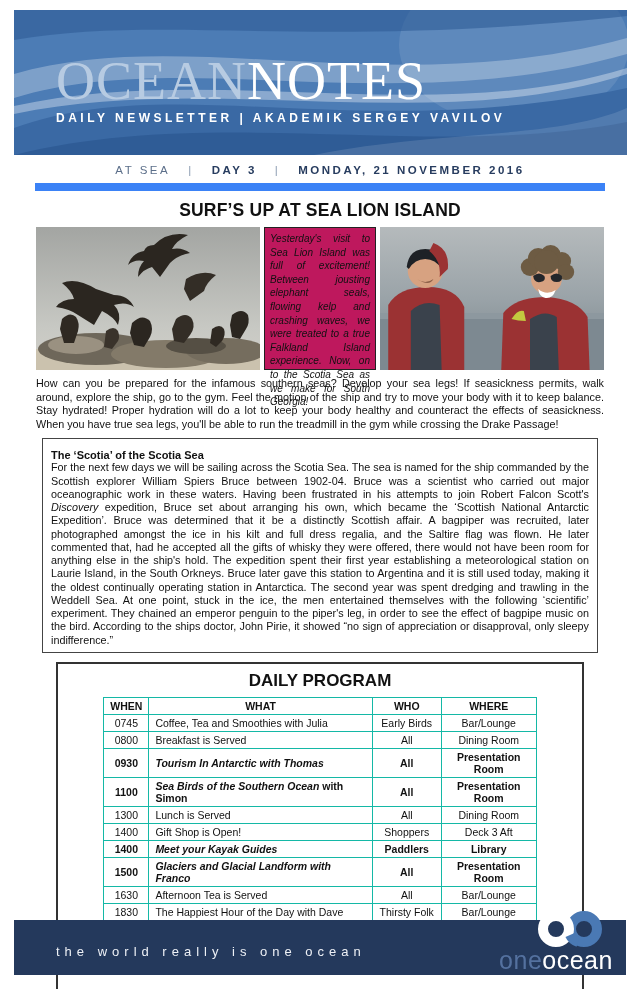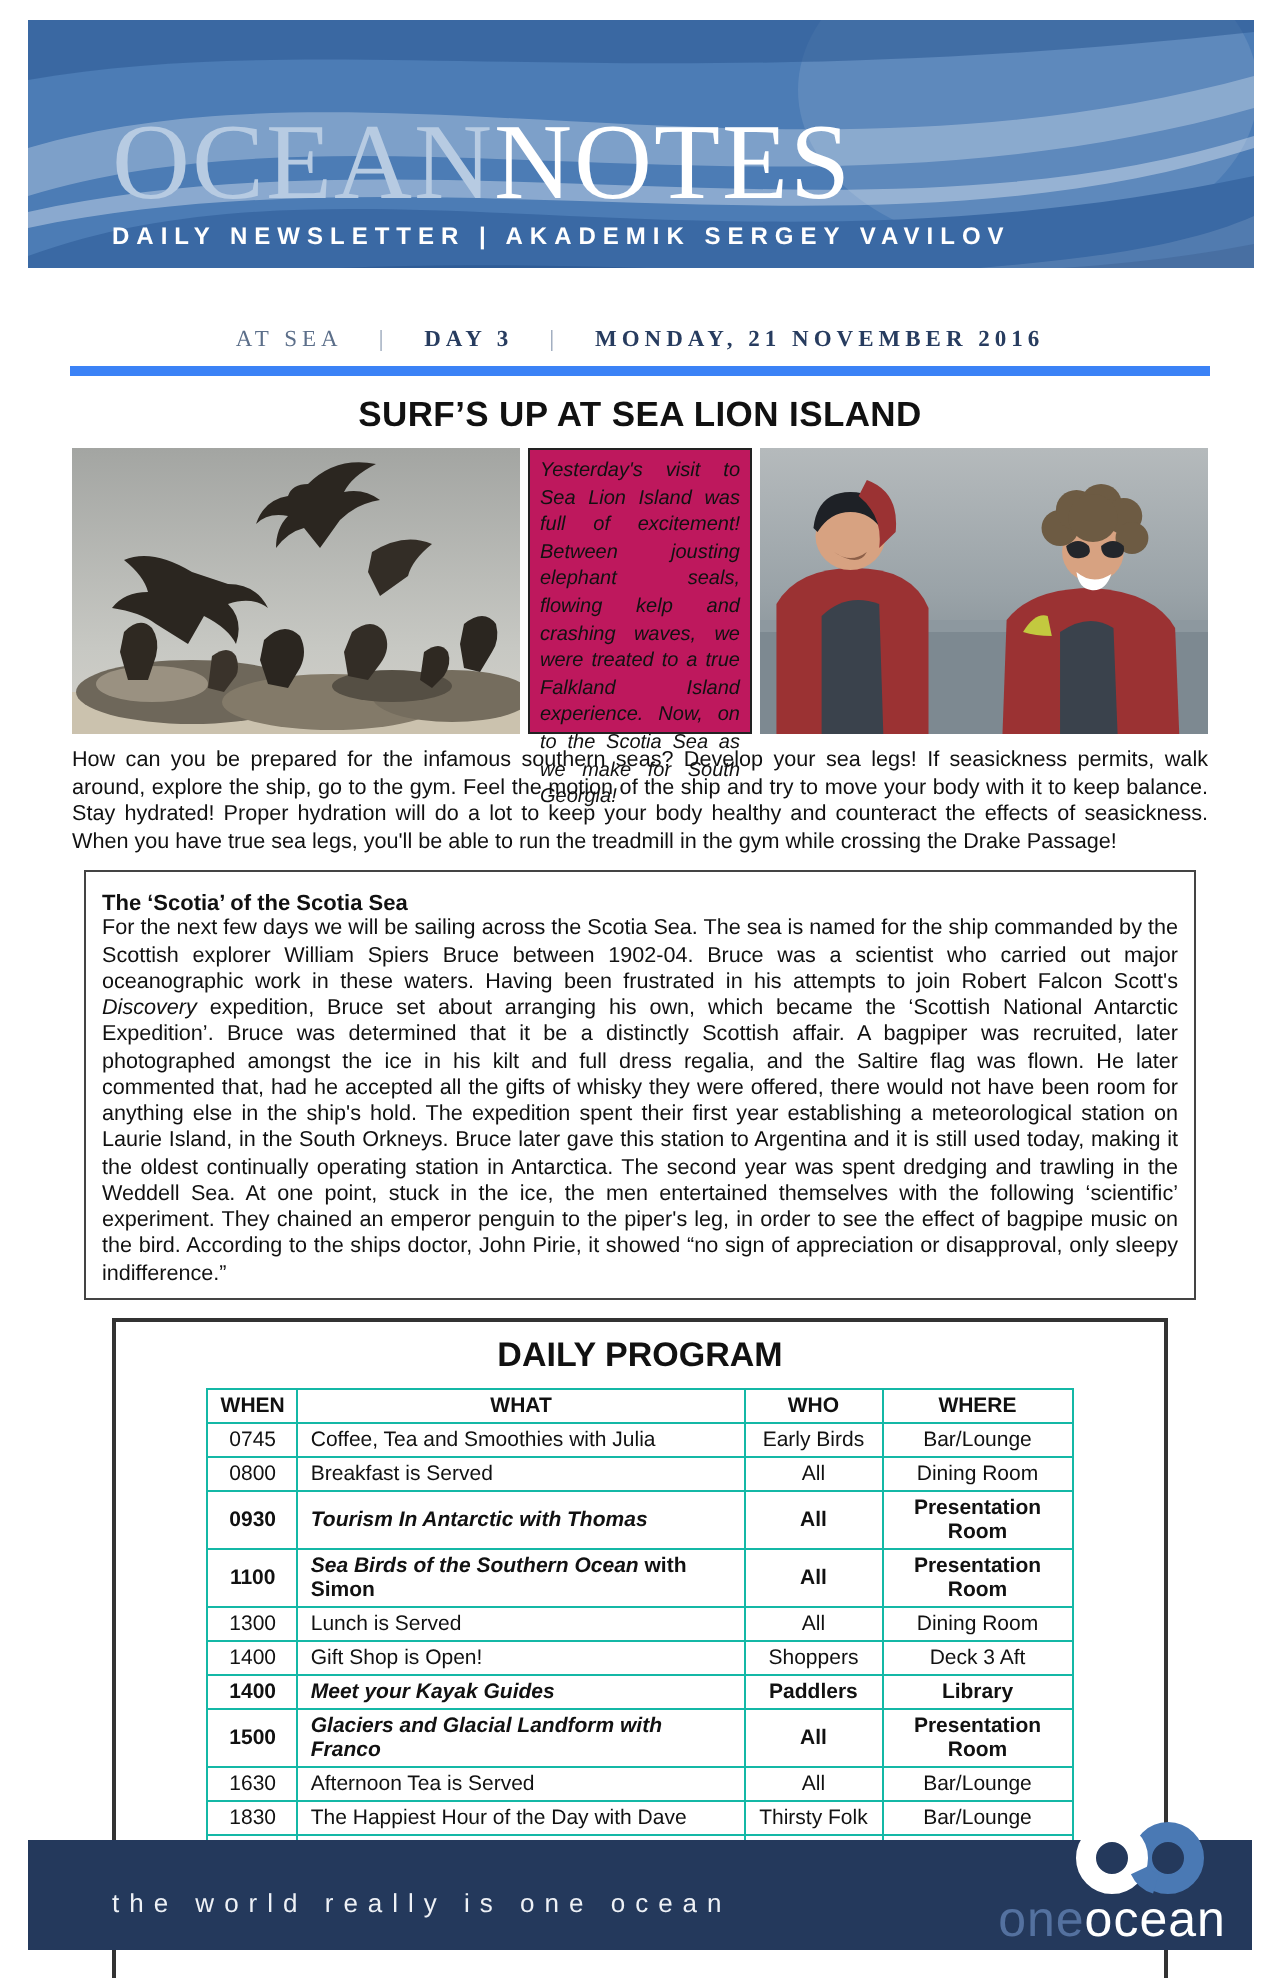--- a/index.html
+++ b/index.html
@@ -1,30 +1,30 @@
 <!DOCTYPE html>
 <html><head>
 <meta charset="utf-8">
 <style>
   * { margin:0; padding:0; box-sizing:border-box; }
   body { background:#ffffff; font-family:"Liberation Sans", sans-serif; }
   .page { position:relative; width:640px; height:989px; margin:0 auto; background:#ffffff; overflow:hidden; }
 
   
-  .banner { position:absolute; left:14px; top:10px; width:613px; height:124px; background:#6d28d9; overflow:hidden; }
+  .banner { position:absolute; left:14px; top:10px; width:613px; height:145px; background:#6d28d9; overflow:hidden; }
   .banner svg.swooshes { position:absolute; inset:0; }
   .banner-text { position:absolute; left:42px; top:44px; }
   .banner-title { font-family:"Liberation Serif", serif; font-size:54px; line-height:54px; letter-spacing:1px; }
   .banner-title .t1 { color:#b7cbe2; }
   .banner-title .t2 { color:#ffffff; }
   .banner-sub { margin-top:3px; color:#ffffff; font-weight:bold; font-size:12px; letter-spacing:3.5px; }
 
   
   .datebar { margin:164px 35px 0; display:flex; justify-content:center; align-items:center; gap:18px;
-             font-size:11.5px; letter-spacing:2.5px; padding-bottom:7px; border-bottom:5px solid #3b82f6;font-family:Liberation Serif, serif; }
+             font-size:11.5px; letter-spacing:2.5px; padding-bottom:7px; border-bottom:8px solid #3b82f6; }
   .datebar .loc { color:#5c6f8a; }
   .datebar .pipe { color:#8a9ab0; font-weight:normal; }
   .datebar .day, .datebar .date { color:#273c5f; font-weight:bold; }
 
   
   .headline { margin-top:9px; text-align:center; font-size:17.5px; font-weight:bold; color:#111; letter-spacing:.2px; }
 
   
   .photo-row { margin:6px 36px 0; display:flex; gap:4px; height:143px; }
   .photo { overflow:hidden; position:relative; }

